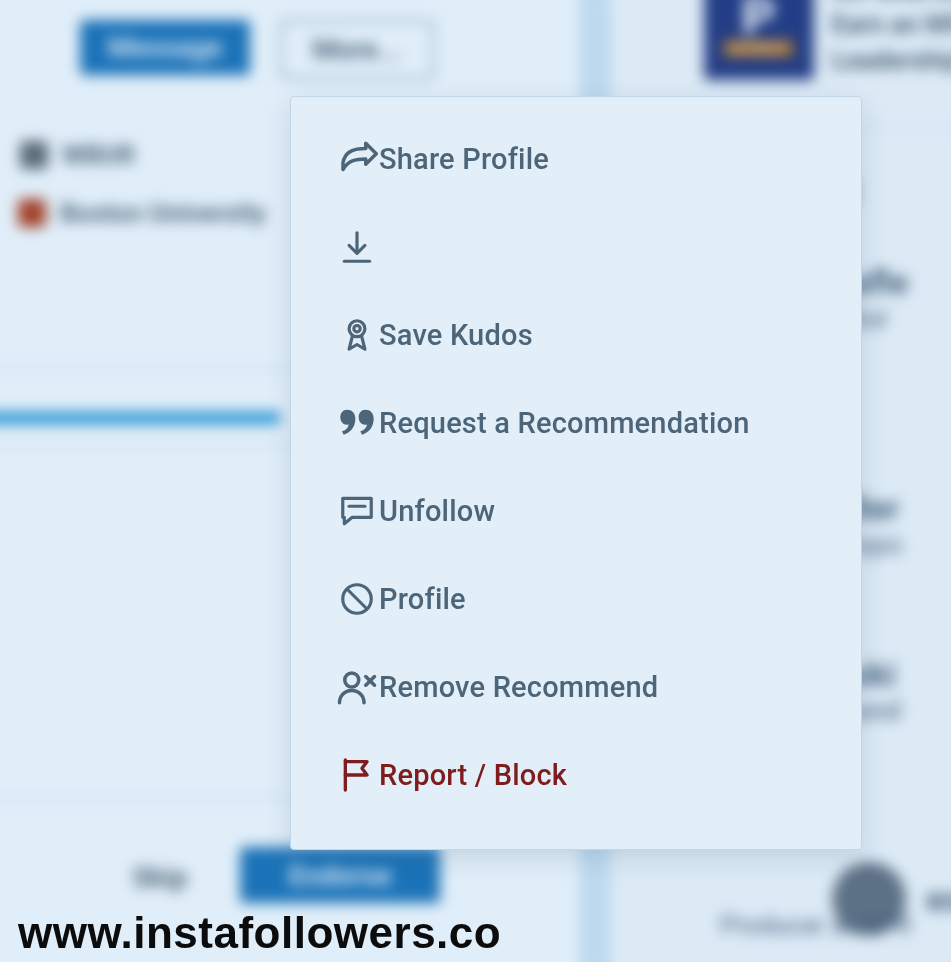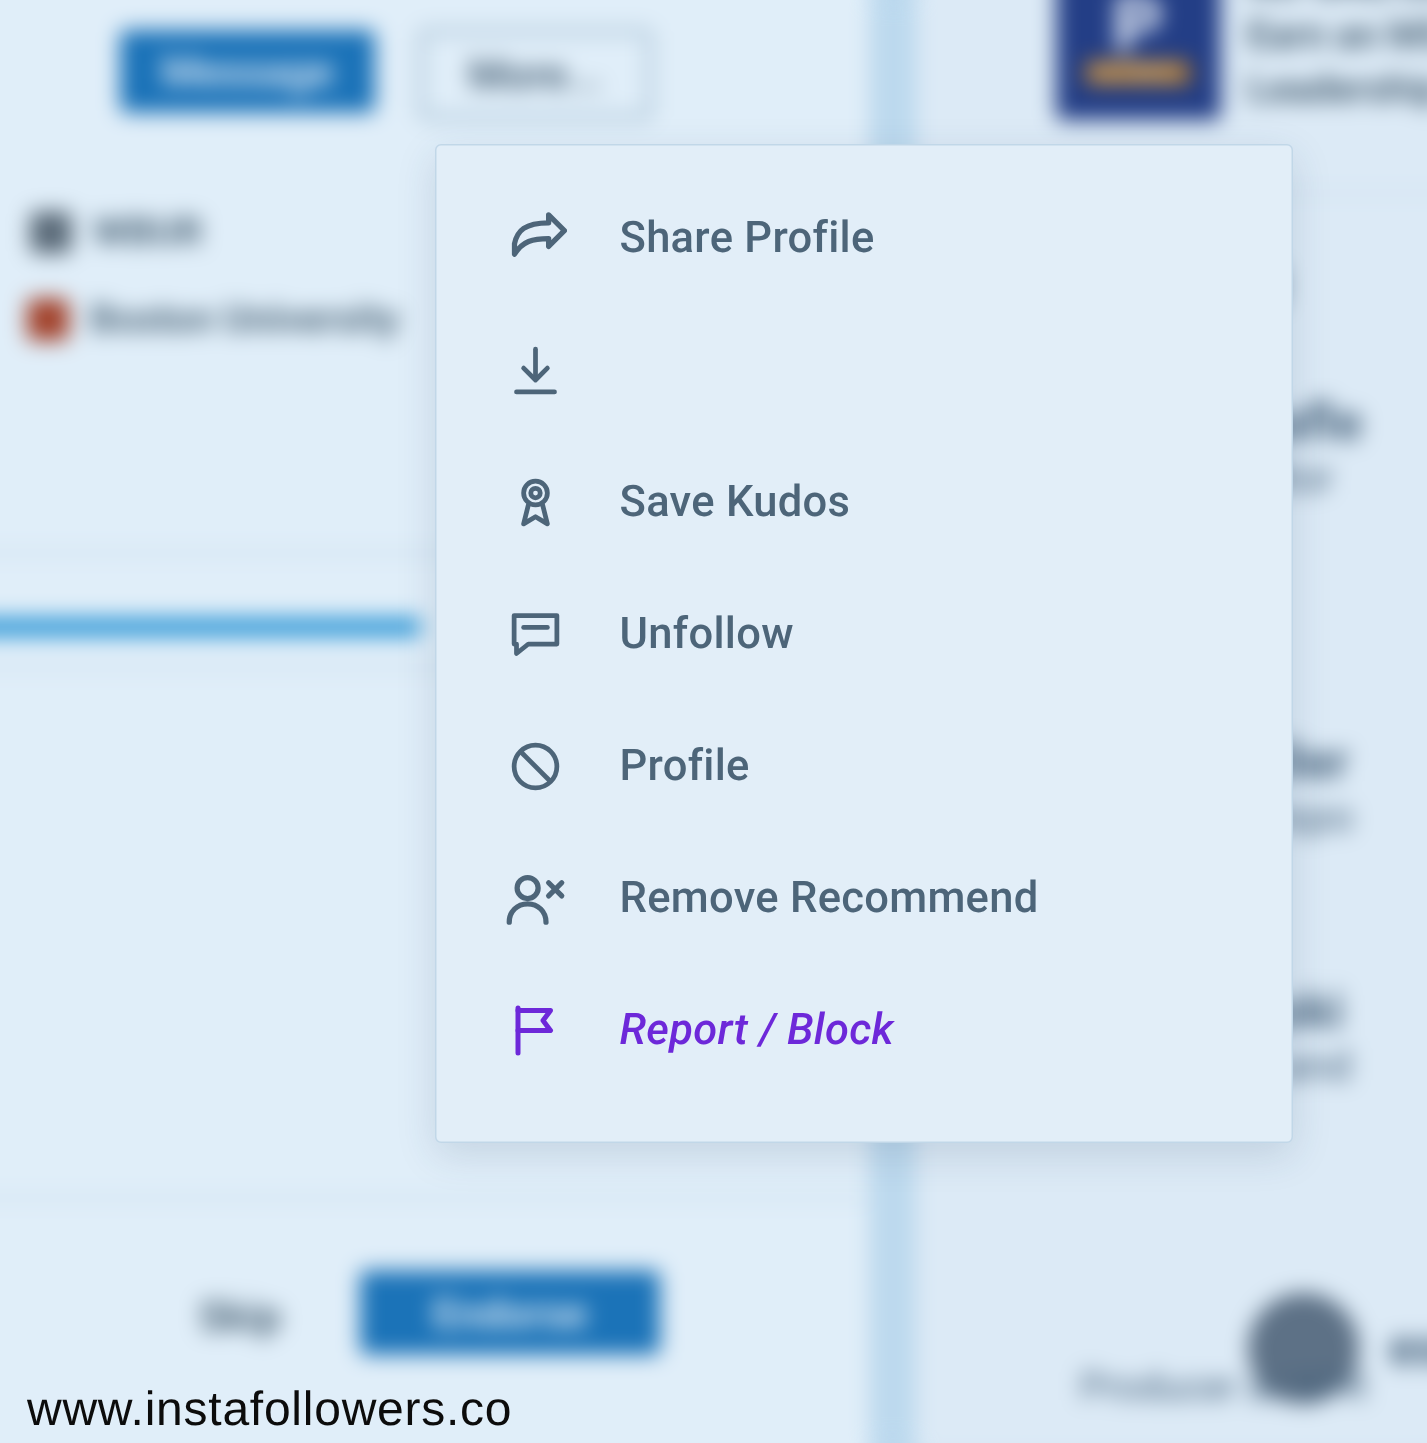--- a/index.html
+++ b/index.html
@@ -201,55 +201,53 @@
     width: 570px;
     background: #e2eef8;
     border: 1px solid #c1d7e8;
     border-radius: 4px;
     box-shadow: 0 8px 26px rgba(40,70,100,0.15);
     padding: 18px 0 30px 0;
   }
   .menu-item {
     display: flex;
     align-items: center;
-    gap: 34px;
     padding: 22px 40px 22px 44px;
     cursor: pointer;
   }
   .menu-item .icon {
     width: 44px;
     height: 44px;
     display: flex;
     align-items: center;
     justify-content: center;
     color: #4d6579;
     flex-shrink: 0;
   }
   .menu-item .label {
     font-size: 29px;
     color: #4d6579;
     font-weight: 500;
     letter-spacing: 0.2px;
   }
   .menu-item.active .icon,
   .menu-item.active .label {
-    color: #6d28d9;
-    font-style: italic;
+    color: #7f1d1d;
   }
 
   
   .watermark {
     position: absolute;
     left: 18px;
     bottom: 4px;
     color: #0c0c0c;
     font-family: "Trebuchet MS","Segoe UI",Arial,sans-serif;
-    font-size: 32px;
+    font-size: 44px;
     letter-spacing: 0.5px;
-    font-weight: 400;
+    font-weight: 700;
   }
 
   svg { display:block; }
 </style>
 </head>
 <body>
 
 <div class="bg">
   <div class="bg-left"></div>
   <div class="bg-right"></div>
@@ -334,20 +332,28 @@
     <span class="icon">
       <svg width="38" height="38" viewBox="0 0 24 24" fill="none" stroke="currentColor" stroke-width="2" stroke-linecap="round" stroke-linejoin="round">
         <circle cx="12" cy="8" r="5"></circle>
           <circle cx="12" cy="8" r="2"></circle>
         <path d="M9 13l-2 8 5-3 5 3-2-8"></path>
       </svg>
     </span>
     <span class="label">Save Kudos</span>
   </div>
 
+  <div class="menu-item">
+    <span class="icon">
+      <svg width="40" height="40" viewBox="0 0 24 24" fill="currentColor">
+        <path d="M6 4c-2.5 0-4 2-4 4.5S3.5 13 6 13c.4 0 .8 0 1.1-.1C6.6 15 5 16.5 3 17l1 2c4-1 7-4.5 7-9.5C11 6 9 4 6 4zM17 4c-2.5 0-4 2-4 4.5S14.5 13 17 13c.4 0 .8 0 1.1-.1C17.6 15 16 16.5 14 17l1 2c4-1 7-4.5 7-9.5C22 6 20 4 17 4z"></path>
+      </svg>
+    </span>
+    <span class="label">Request a Recommendation</span>
+  </div>
 
   <div class="menu-item">
     <span class="icon">
       <svg width="38" height="38" viewBox="0 0 24 24" fill="none" stroke="currentColor" stroke-width="2" stroke-linecap="round" stroke-linejoin="round">
         <path d="M3 4h18v12H9l-5 4V16H3z"></path>
           <path d="M7 9h10"></path>
       </svg>
     </span>
     <span class="label">Unfollow</span>
   </div>

